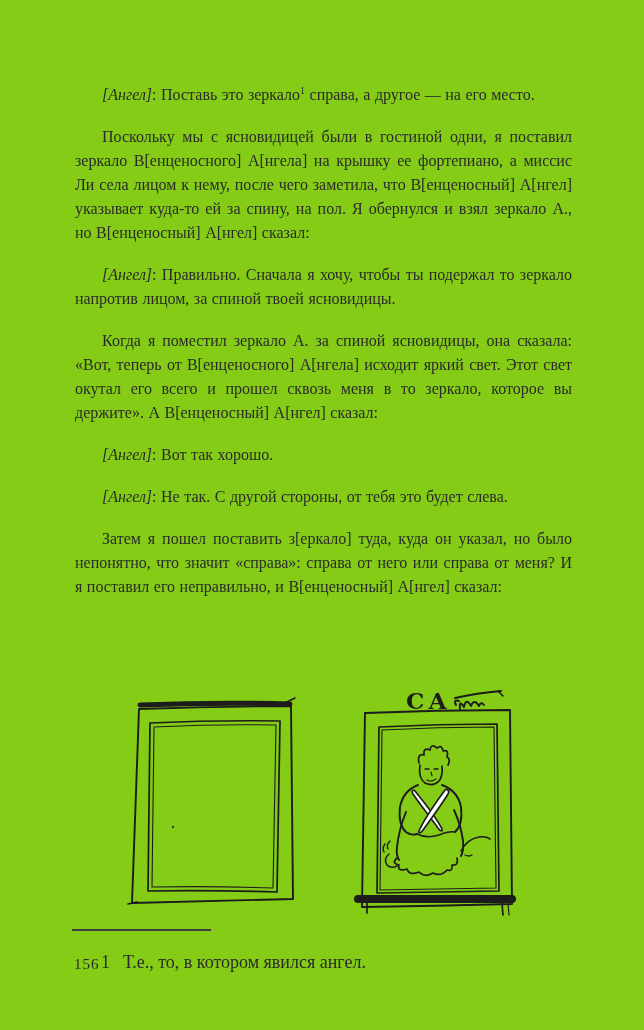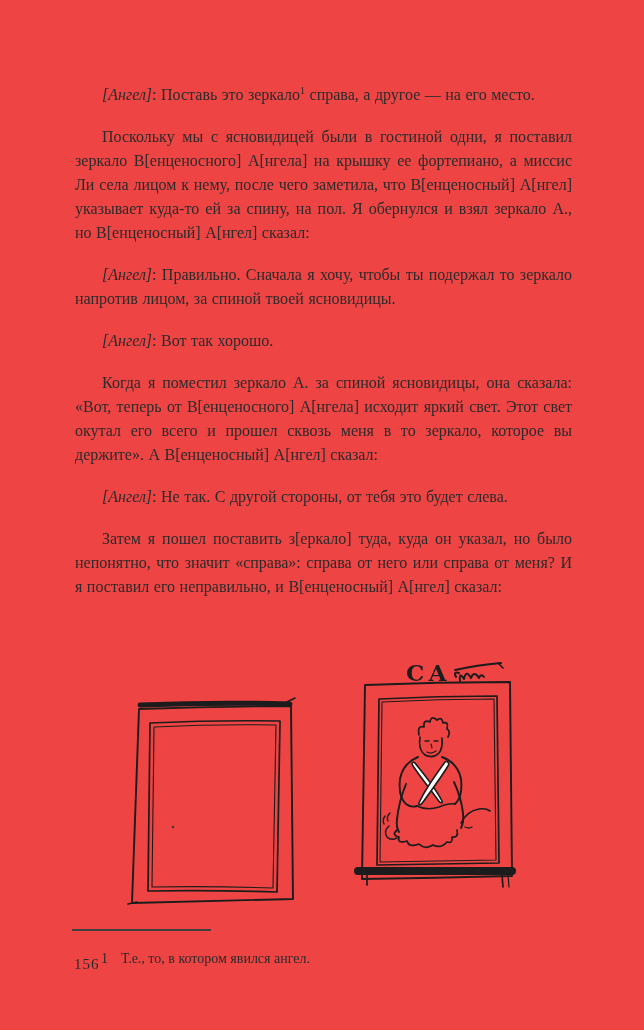--- a/index.html
+++ b/index.html
@@ -1,56 +1,56 @@
 <!DOCTYPE html>
 <html><head>
 <meta charset="utf-8">
 <style>
   html,body{margin:0;padding:0;}
   body{
     width:644px;height:1030px;position:relative;overflow:hidden;
     background:#ffffff;color:#2b2b2b;
     font-family:"Liberation Serif","DejaVu Serif",serif;
   }
-  .page{position:absolute;inset:0;background:#ef4444;}
+  .page{position:absolute;inset:0;background:#84cc16;}
   .text-block{position:absolute;left:75px;top:83px;width:497px;}
   .para{
     font-size:16px;line-height:24px;margin:0 0 18px 0;
     text-align:justify;text-indent:27px;word-spacing:0.5px;
     color:#2b2b2b;
   }
   .para:last-child{margin-bottom:0;}
   .para em{font-style:italic;}
   .para sup{font-size:10px;line-height:0;vertical-align:super;}
   figure{margin:0;padding:0;}
   .fig-left{position:absolute;left:127px;top:696px;width:176px;height:218px;}
-  .fig-right{position:absolute;left:353px;top:651px;width:172px;height:240px;}
+  .fig-right{position:absolute;left:353px;top:679px;width:172px;height:240px;}
   svg .ink{stroke:#1c1c1c;fill:none;stroke-linecap:round;stroke-linejoin:round;}
   svg .blade{fill:#ffffff;stroke:#1c1c1c;stroke-linejoin:round;}
   .hand-label{
     font-family:"DejaVu Serif",serif;font-weight:bold;font-size:23px;
     letter-spacing:4px;fill:#1c1c1c;
   }
   .footnote-rule{position:absolute;left:72px;top:929px;width:139px;height:2px;background:#3f3f3f;}
-  .footnote{position:absolute;left:75px;top:935px;width:440px;font-size:14px;line-height:19px;color:#2b2b2b;}
+  .footnote{position:absolute;left:75px;top:935px;width:440px;font-size:18px;line-height:19px;color:#2b2b2b;}
   .footnote .fn-num{margin-left:26px;margin-right:13px;}
   .page-number{position:absolute;left:74px;top:956px;font-size:15px;letter-spacing:1px;color:#2b2b2b;}
 </style>
 </head>
 <body>
 
 <div class="page">
 
   <main class="text-block">
     <div id="paragraphs">
         <p class="para"><em>[Ангел]</em><span>: Поставь это зеркало</span><sup>1</sup><span> справа, а другое — на его место.</span></p>
         <p class="para"><span>Поскольку мы с ясновидицей были в гостиной одни, я поставил зеркало В[енценосного] А[нгела] на крышку ее фортепиано, а миссис Ли села лицом к нему, после чего заметила, что В[енценосный] А[нгел] указывает куда-то ей за спину, на пол. Я обернулся и взял зеркало А., но В[енценосный] А[нгел] сказал:</span></p>
         <p class="para"><em>[Ангел]</em><span>: Правильно. Сначала я хочу, чтобы ты подержал то зеркало напротив лицом, за спиной твоей ясновидицы.</span></p>
+        <p class="para"><span>Когда я поместил зеркало А. за спиной ясновидицы, она сказала: «Вот, теперь от В[енценосного] А[нгела] исходит яркий свет. Этот свет окутал его всего и прошел сквозь меня в то зеркало, которое вы держите». А В[енценосный] А[нгел] сказал:</span></p>
         <p class="para"><em>[Ангел]</em><span>: Вот так хорошо.</span></p>
-        <p class="para"><span>Когда я поместил зеркало А. за спиной ясновидицы, она сказала: «Вот, теперь от В[енценосного] А[нгела] исходит яркий свет. Этот свет окутал его всего и прошел сквозь меня в то зеркало, которое вы держите». А В[енценосный] А[нгел] сказал:</span></p>
         <p class="para"><em>[Ангел]</em><span>: Не так. С другой стороны, от тебя это будет слева.</span></p>
         <p class="para"><span>Затем я пошел поставить з[еркало] туда, куда он указал, но было непонятно, что значит «справа»: справа от него или справа от меня? И я поставил его неправильно, и В[енценосный] А[нгел] сказал:</span></p>
       </div>
   </main>
 
   <figure class="fig-left">
     <svg width="176" height="218" viewBox="0 0 176 218">
       <g class="ink">
         <path d="M13 9 Q90 6 163 8" stroke-width="5"></path>
         <path d="M158 7 L168 2" stroke-width="1.5"></path>

